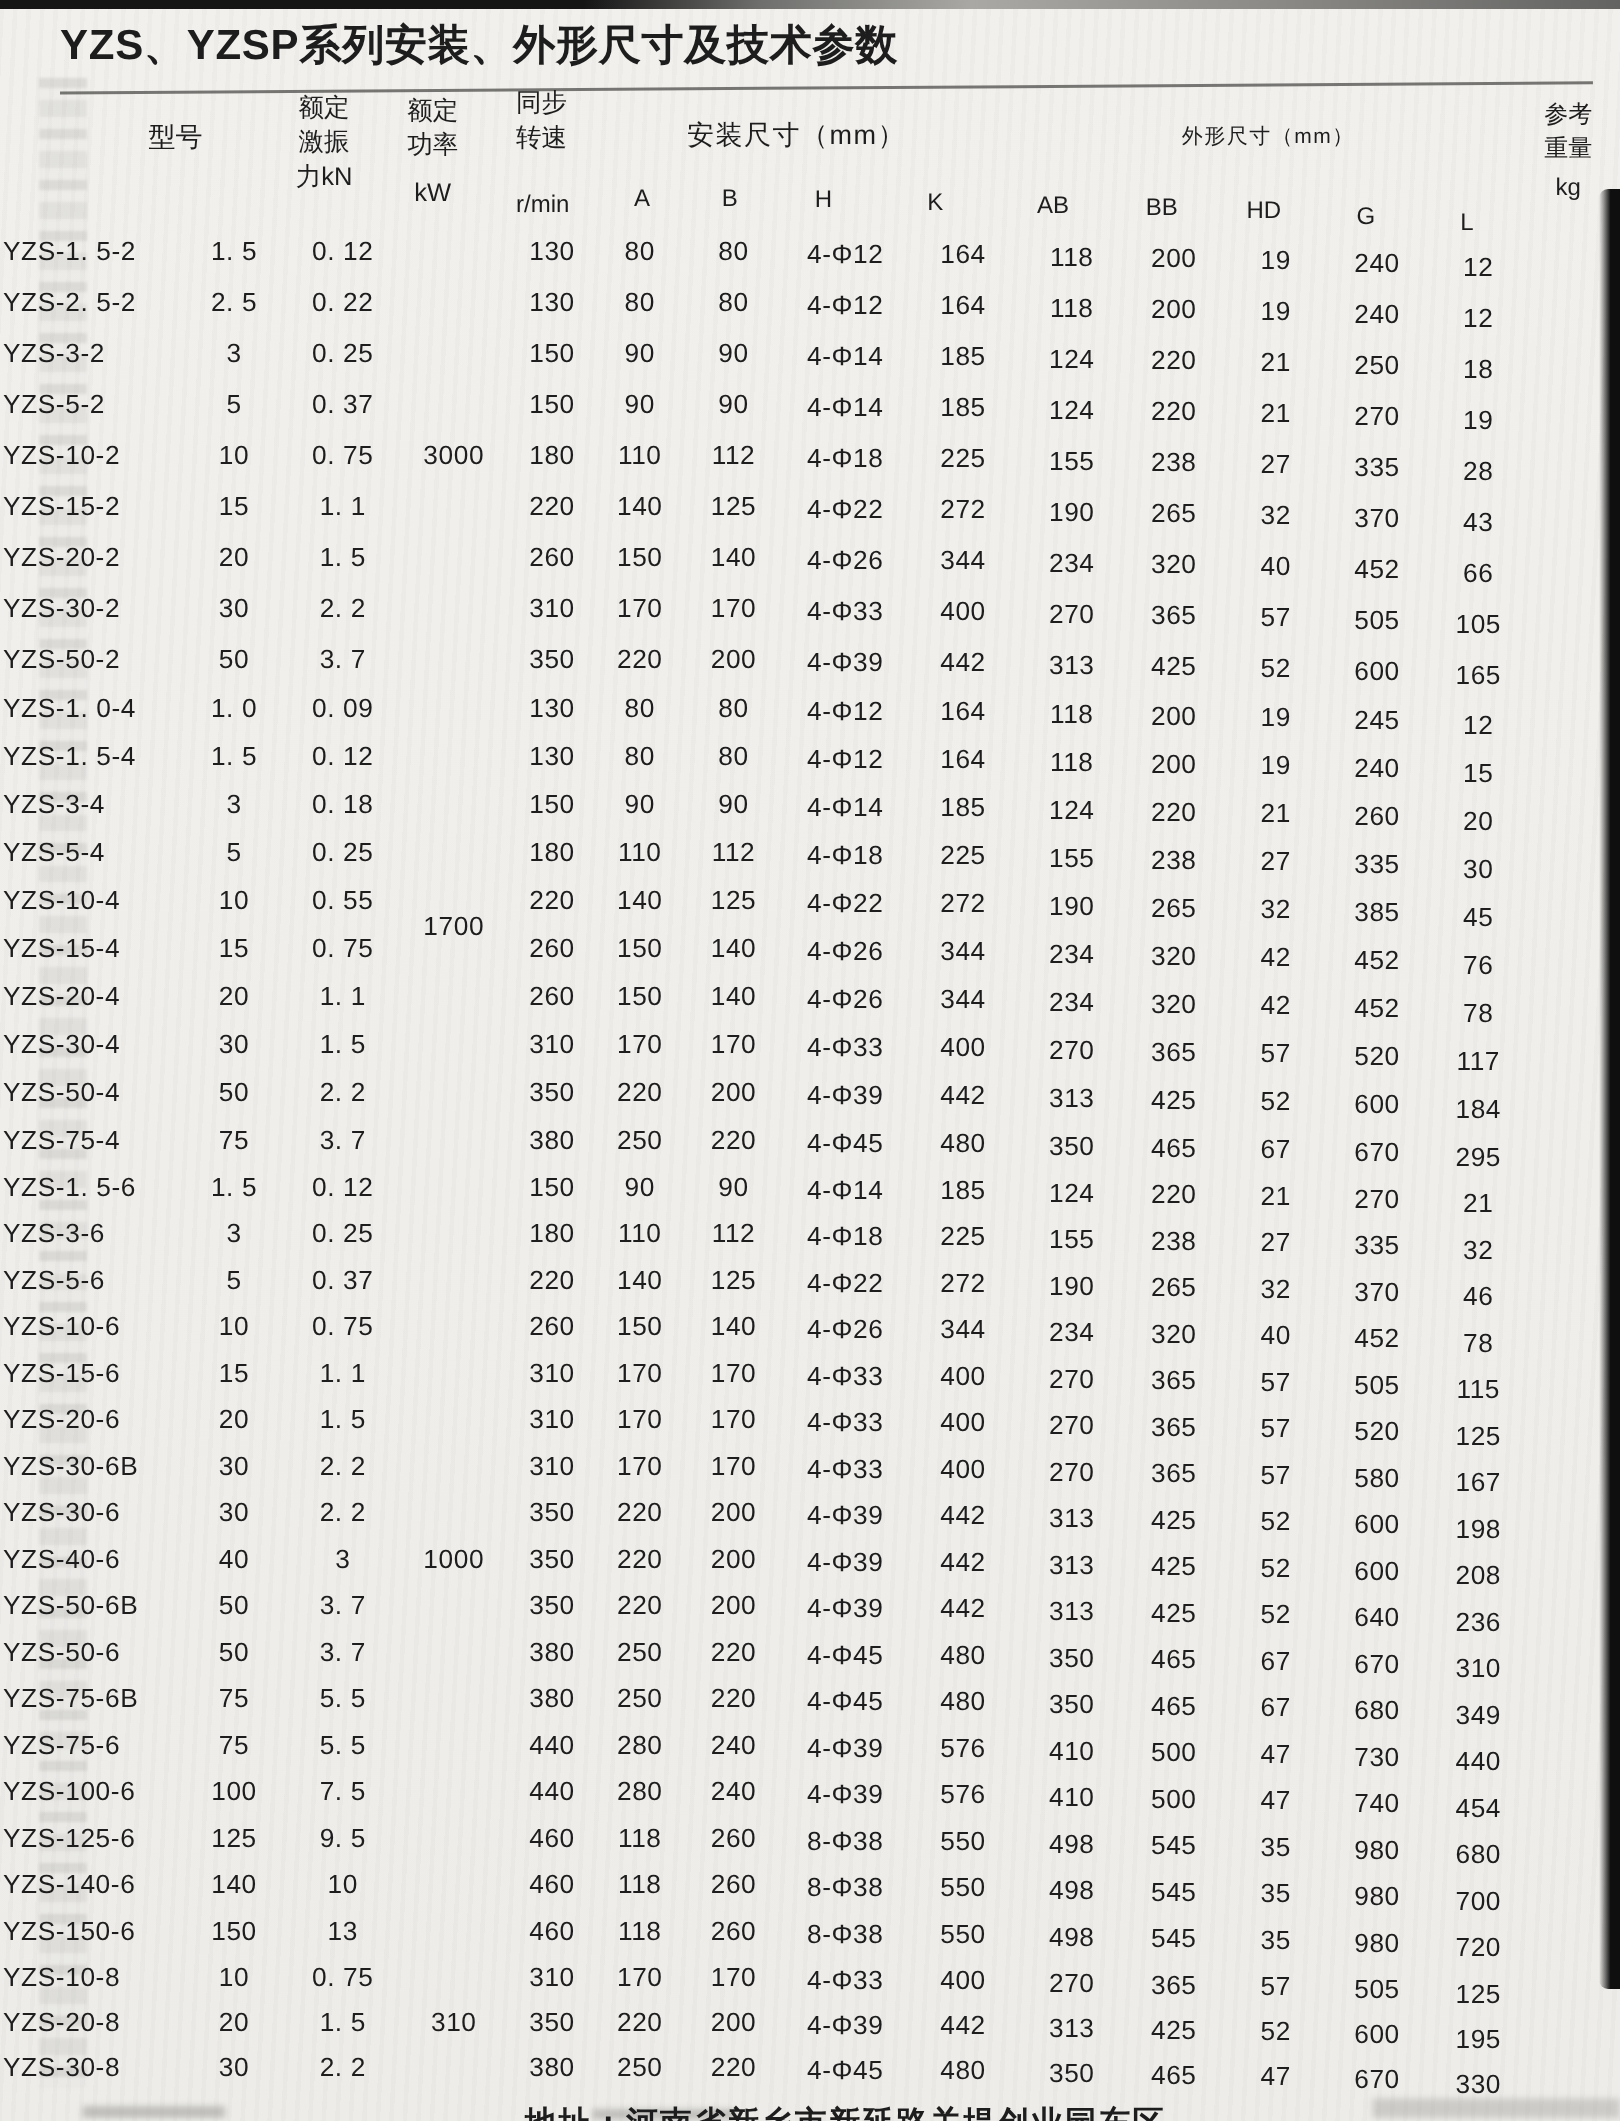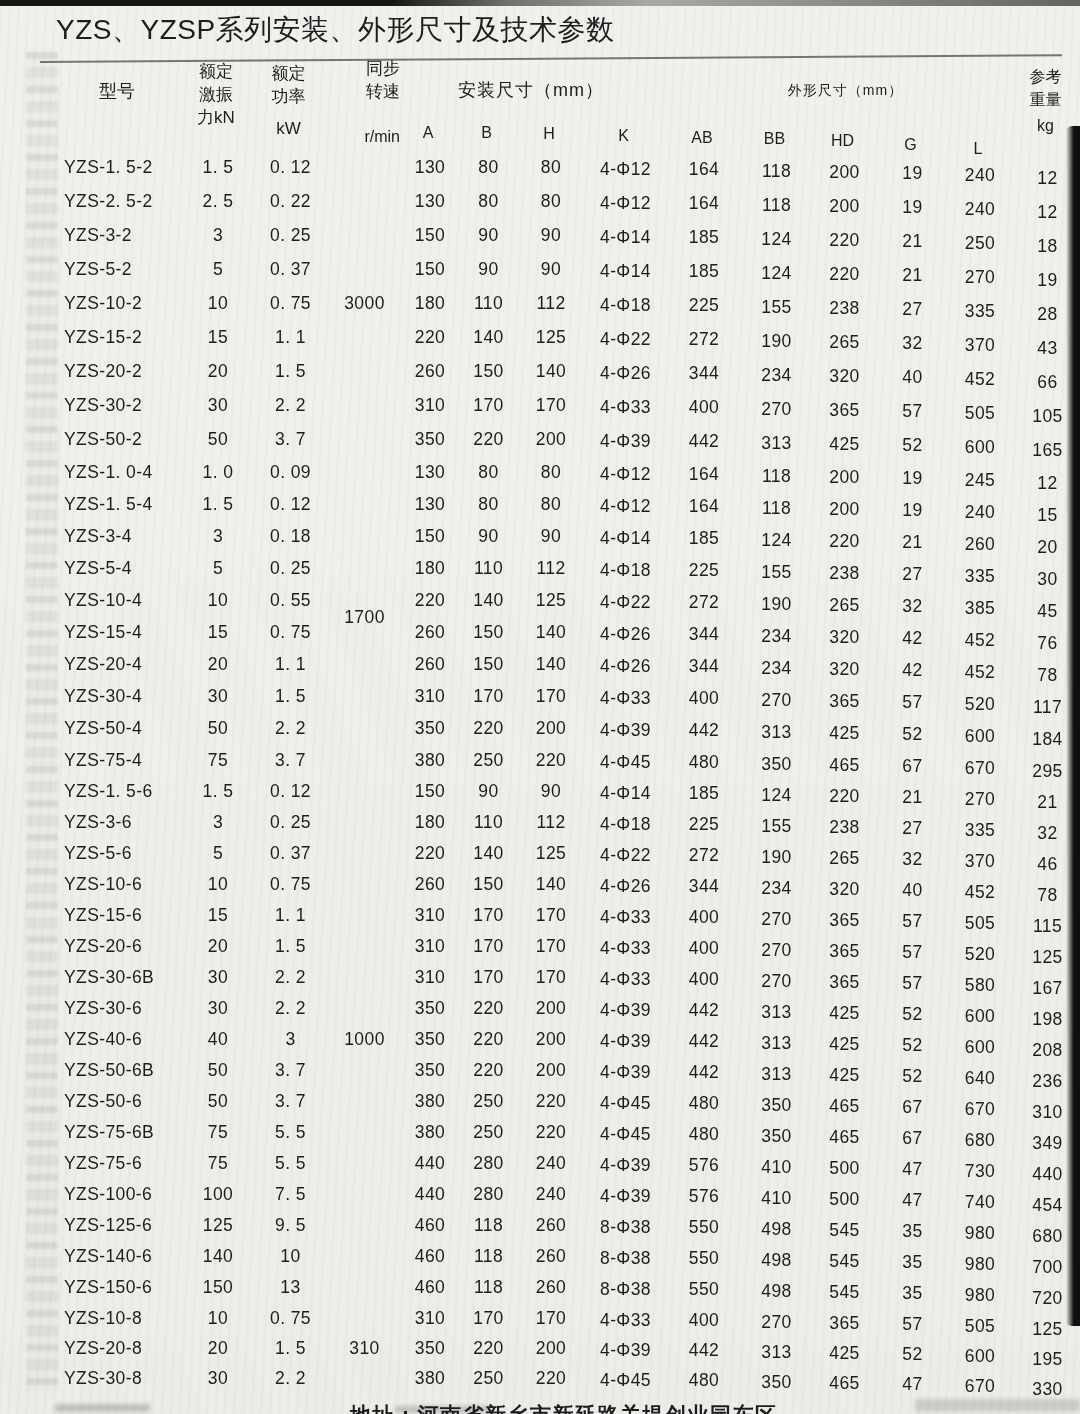--- a/index.html
+++ b/index.html
@@ -26,46 +26,46 @@
       rgba(125,123,117,0.13) 15px 26px, rgba(170,168,160,0.05) 26px 34px);
     filter:blur(1px);}
   .smudge{position:absolute;background:#9b9a96;opacity:.55;filter:blur(2px);}
   .smudge.s1{left:55px;top:1404px;width:95px;height:8px;}
   .smudge.s2{left:395px;top:1406px;width:95px;height:7px;}
   .smudge.s3{left:915px;top:1399px;width:165px;height:13px;opacity:.4;}
   .table-topline{position:absolute;left:40px;top:61px;width:1022px;height:2px;
     background:#4c4c4a;opacity:.75;transform:rotate(-0.38deg);transform-origin:left center;}
 
   
-  .title{position:absolute;left:40px;top:11px;font-size:28px;font-weight:normal;
-    letter-spacing:0.5px;white-space:nowrap;margin-left:16px;}
+  .title{position:absolute;left:40px;top:11px;font-size:28px;font-weight:bold;
+    letter-spacing:0.5px;white-space:nowrap;}
 
   
   .thead{position:absolute;left:0;top:0;width:1080px;}
   .thead div{position:absolute;}
   .h-model{left:62px;top:79px;width:110px;text-align:center;font-size:18px;}
   .h-force{left:182px;top:60px;width:68px;text-align:center;font-size:17px;line-height:23px;}
   .h-power{left:250px;top:62px;width:77px;text-align:center;font-size:17px;line-height:23px;}
   .h-power .unit{display:block;margin-top:9px;}
-  .h-speed{left:329px;top:57px;width:71px;text-align:right;font-size:17px;line-height:23px;}
+  .h-speed{left:344px;top:57px;width:71px;text-align:left;font-size:17px;line-height:23px;}
   .h-speed .unit{display:block;margin-top:22px;font-size:16px;}
   .h-install{left:398px;top:78px;width:266px;text-align:center;font-size:18px;letter-spacing:1px;}
   .h-outline{left:664px;top:82px;width:347px;text-align:center;font-size:14px;letter-spacing:1px;
     padding-left:16px;box-sizing:border-box;}
   .h-weight{left:1011px;top:65px;width:69px;text-align:center;font-size:16px;line-height:23px;}
   .h-letter{font-size:16px;text-align:center;}
   .hA{left:398px;width:60px;top:124px;} .hB{left:458px;width:57px;top:124px;}
   .hH{left:515px;width:68px;top:125px;} .hK{left:583px;width:81px;top:127px;}
   .hAB{left:664px;width:76px;top:129px;} .hBB{left:740px;width:69px;top:130px;}
   .hHD{left:809px;width:67px;top:132px;} .hG{left:876px;width:69px;top:136px;}
   .hL{left:945px;width:66px;top:140px;}
 
   
   .tbody{position:absolute;left:0;top:150px;width:1080px;}
-  .row{display:flex;align-items:center;padding-left:62px;box-sizing:border-box;}
+  .row{display:flex;align-items:center;box-sizing:border-box;}
   .row:nth-child(-n+9){height:34px;}
   .row:nth-child(n+10):nth-child(-n+19){height:32px;}
   .row:nth-child(n+20):nth-child(-n+36){height:31px;}
   .row:nth-child(n+37){height:30px;}
   .c{flex:0 0 auto;text-align:center;font-size:17.5px;letter-spacing:0.4px;white-space:nowrap;}
   .c.model{width:120px;text-align:left;padding-left:2px;}
   .c.force{width:68px;} .c.power{width:77px;} .c.rpm{width:71px;}
   .c.a{width:60px;} .c.b{width:57px;} .c.h{width:68px;}
   .c.k{width:81px;transform:translateY(2px);}
   .c.ab{width:76px;transform:translateY(2px);}

